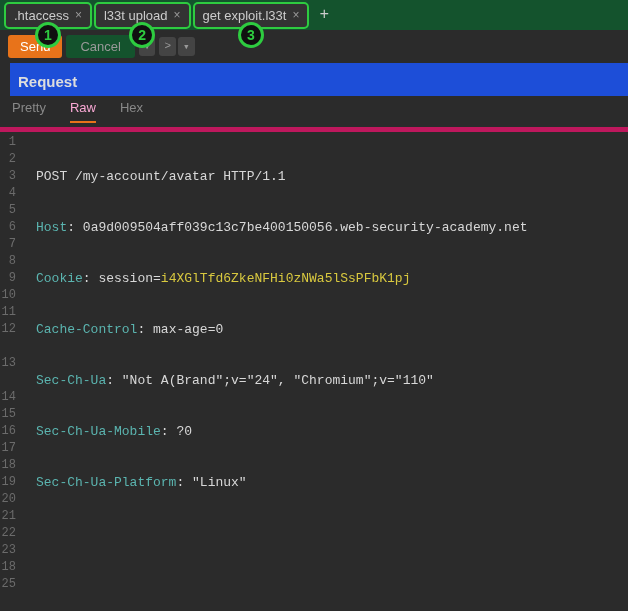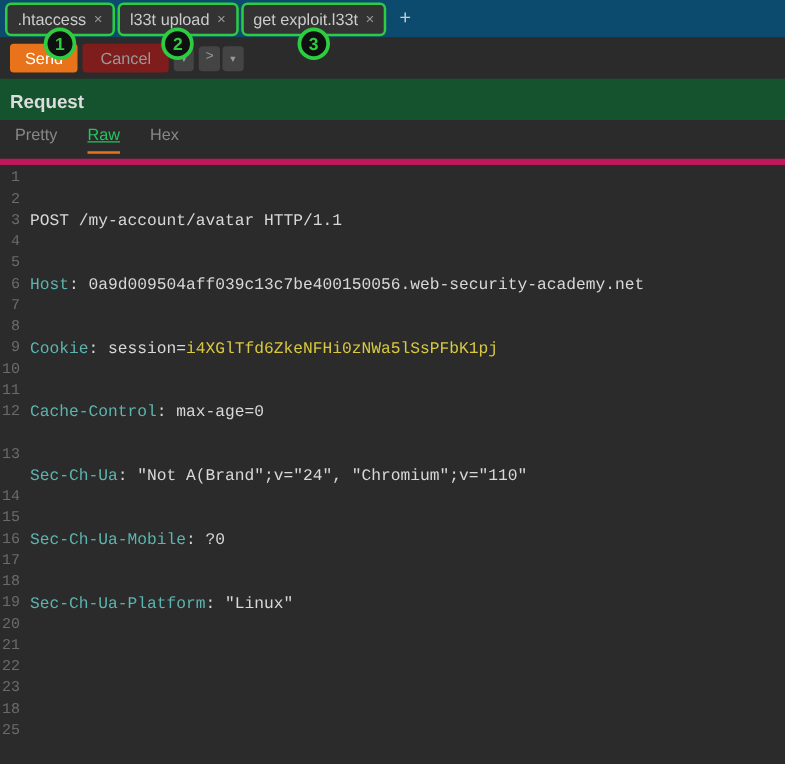--- a/index.html
+++ b/index.html
@@ -9,21 +9,21 @@
   font-size: 13px;
   color: #ccc;
   width: 628px;
   height: 611px;
   overflow: hidden;
 }
 .tabbar {
   display: flex;
   align-items: center;
   height: 30px;
-  background: #0c4a6e;
+  background: #14532d;
   gap: 6px;
   padding-left: 6px;
 }
 .tab {
   position: relative;
   display: flex;
   align-items: center;
   gap: 6px;
   padding: 4px 8px;
   background: #333;
@@ -62,41 +62,42 @@
 }
 .btn {
   font-family: Arial, sans-serif;
   font-size: 13px;
   padding: 4px 12px;
   border-radius: 3px;
   border: none;
   cursor: pointer;
 }
 .btn-send { background: #e8731a; color: #fff; }
-.btn-cancel { background: #7f1d1d; color: #999; padding: 4px 14px; }
+.btn-cancel { background: #14532d; color: #999; padding: 4px 14px; }
 .dd { background: #444; color: #999; padding: 3px 5px; border-radius: 3px; font-size: 11px; cursor: pointer; }
 .fwd-group { display: flex; gap: 2px; }
 .section-title {
   font-family: Arial, sans-serif;
   font-size: 15px;
   font-weight: bold;
   color: #ddd;
   padding: 10px 8px 6px 8px;
-  background: #14532d;
+  background: #1d4ed8;
+  margin-left: 10px;
 }
 .viewtabs {
   display: flex;
   gap: 24px;
   padding: 0 12px 4px 12px;
   border-bottom: 5px solid #be185d;
   font-family: Arial, sans-serif;
   font-size: 13px;
 }
 .vt { color: #888; padding: 4px 0 6px 0; cursor: pointer; }
-.vt.active { color: #22c55e; border-bottom: 2px solid #e8731a; text-decoration: underline; }
+.vt.active { color: #f9a8d4; border-bottom: 2px solid #e8731a; }
 .editor {
   display: flex;
   height: calc(611px - 30px - 40px - 34px - 28px);
   overflow: hidden;
 }
 .gutter {
   width: 20px;
   text-align: right;
   padding-right: 4px;
   color: #6b6b6b;
@@ -107,20 +108,21 @@
   flex-shrink: 0;
 }
 .gutter div { height: 17px; }
 .code {
   flex: 1;
   padding: 2px 4px;
   line-height: 17px;
   white-space: pre;
   font-size: 13px;
   overflow: hidden;
+  margin-left: 12px;
 }
 .code .line { height: 17px; white-space: pre; }
 .cy { color: #5bb5b0; } 
 .wh { color: #d8d8d8; }
 .yl { color: #d9c93f; text-align: center; }
 </style>
 </head>
 <body>
 
 <div class="tabbar">

